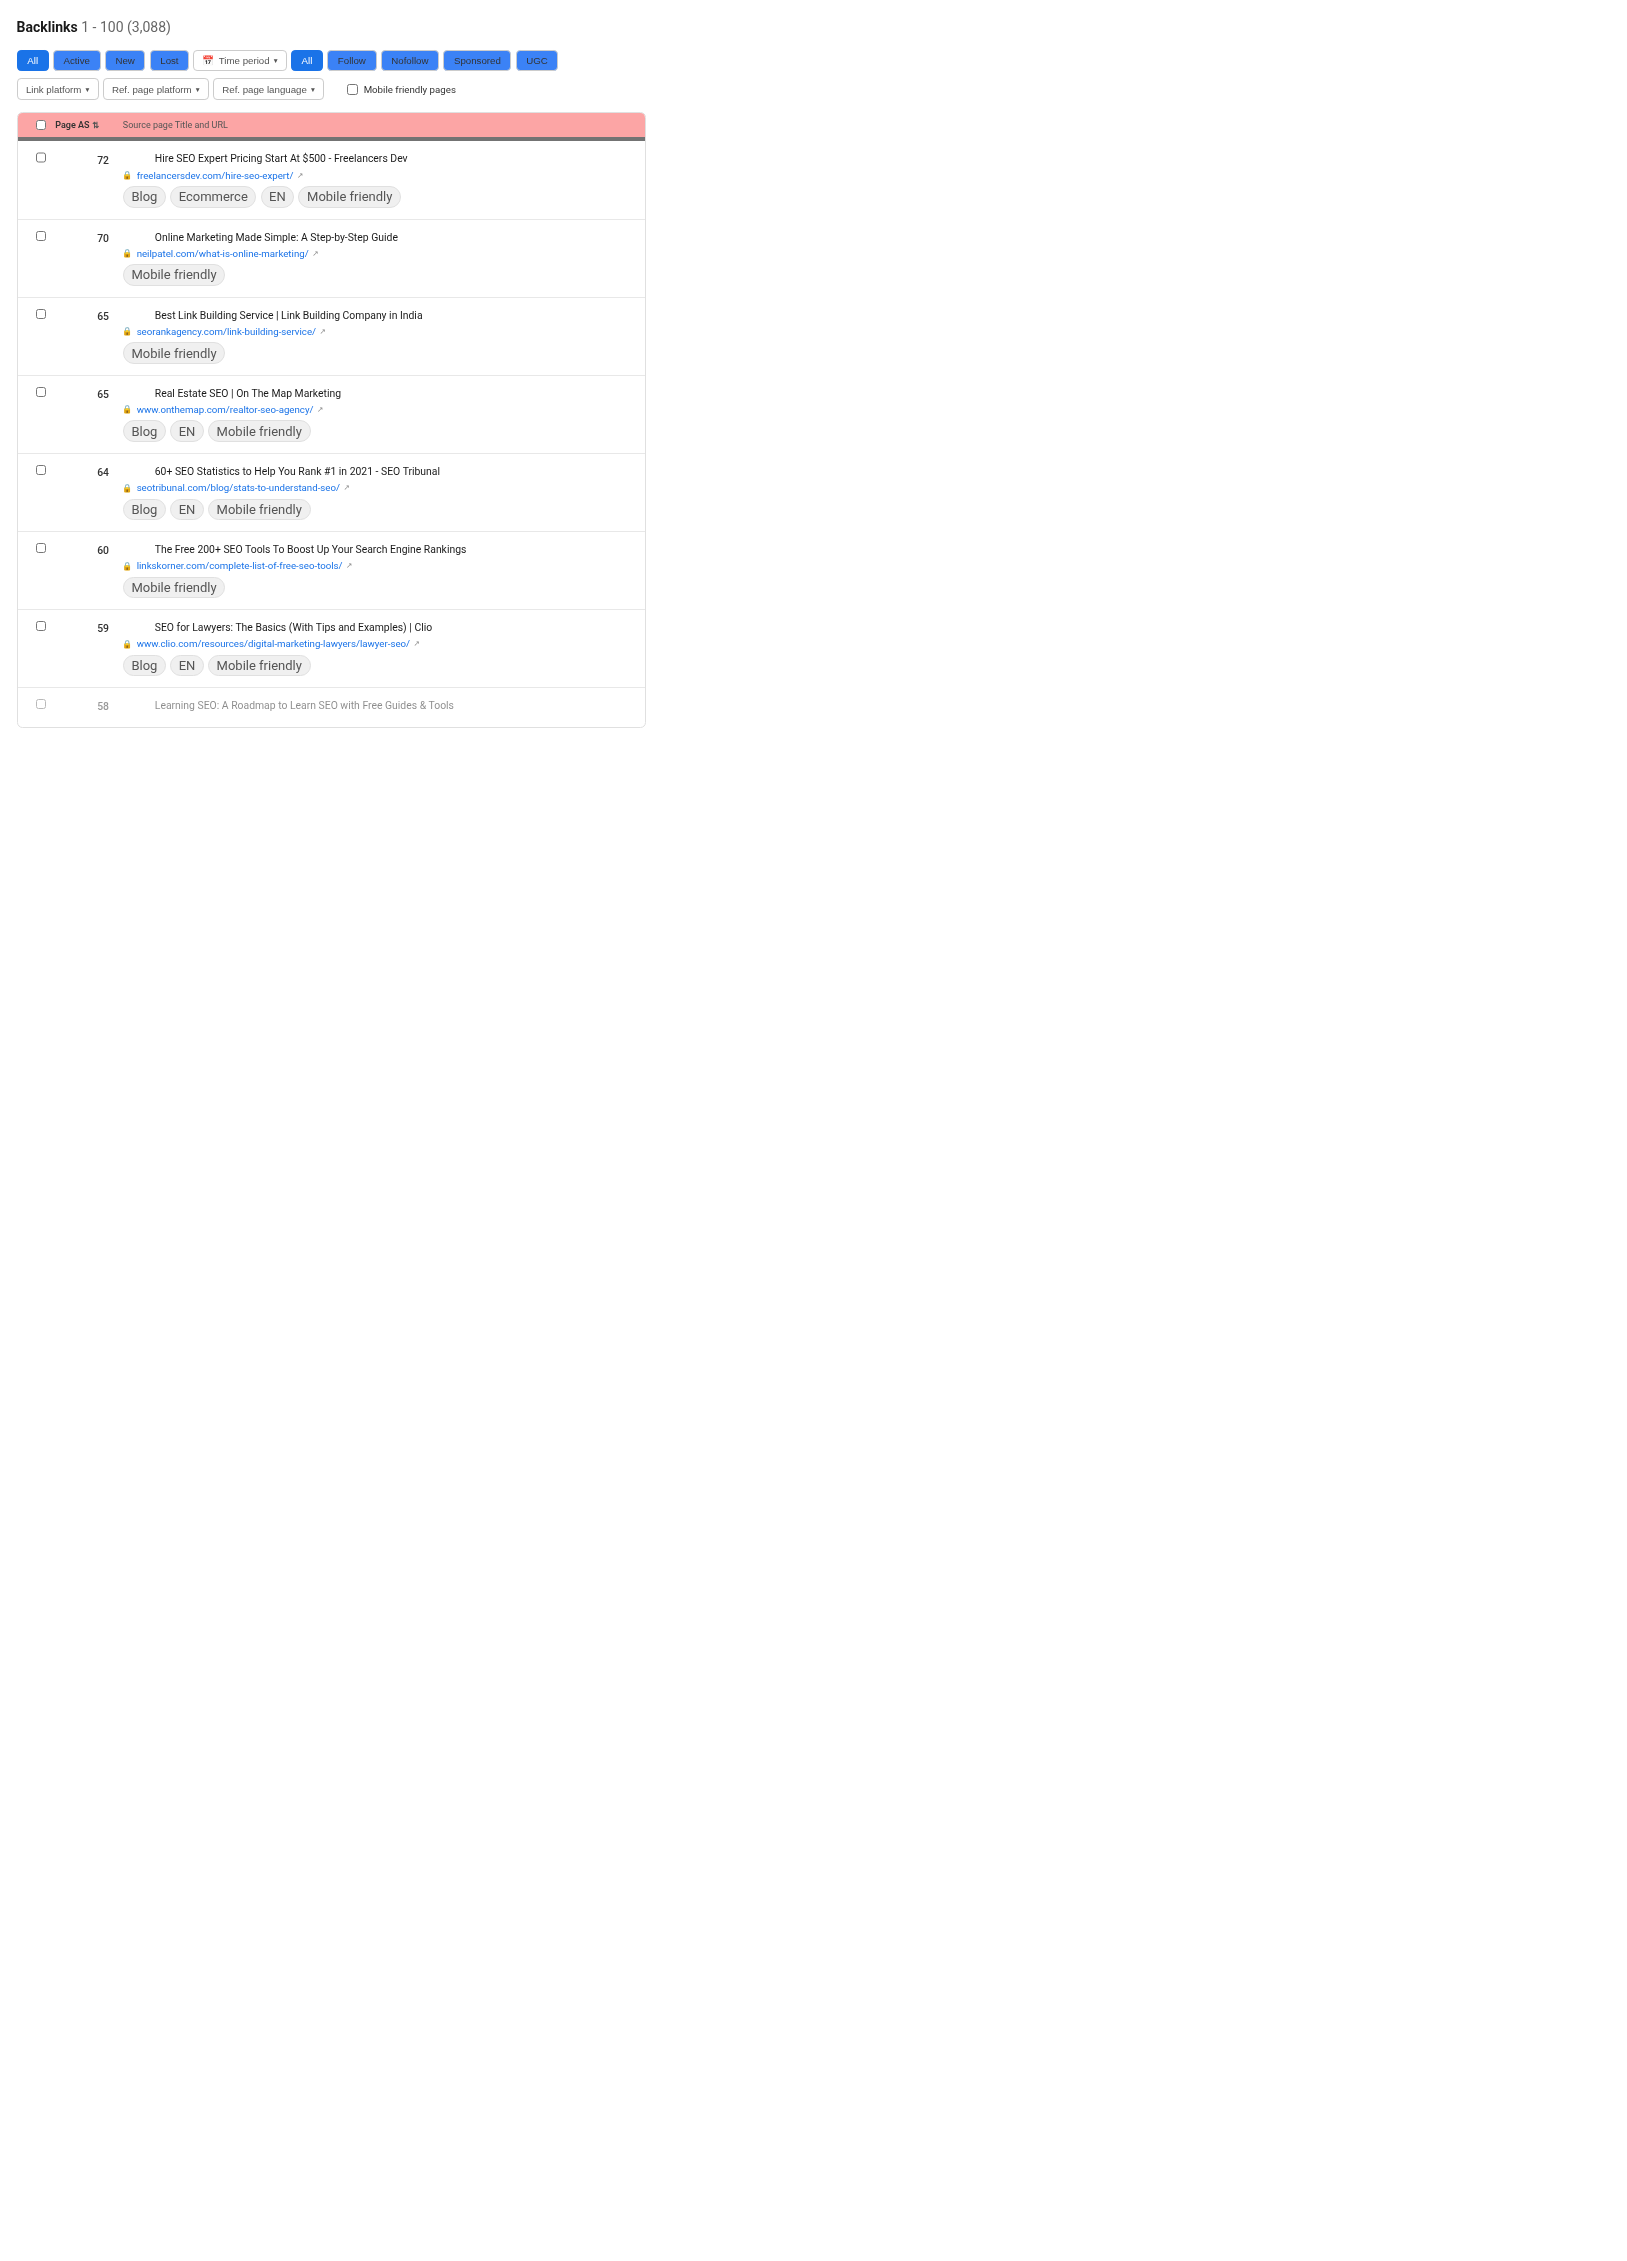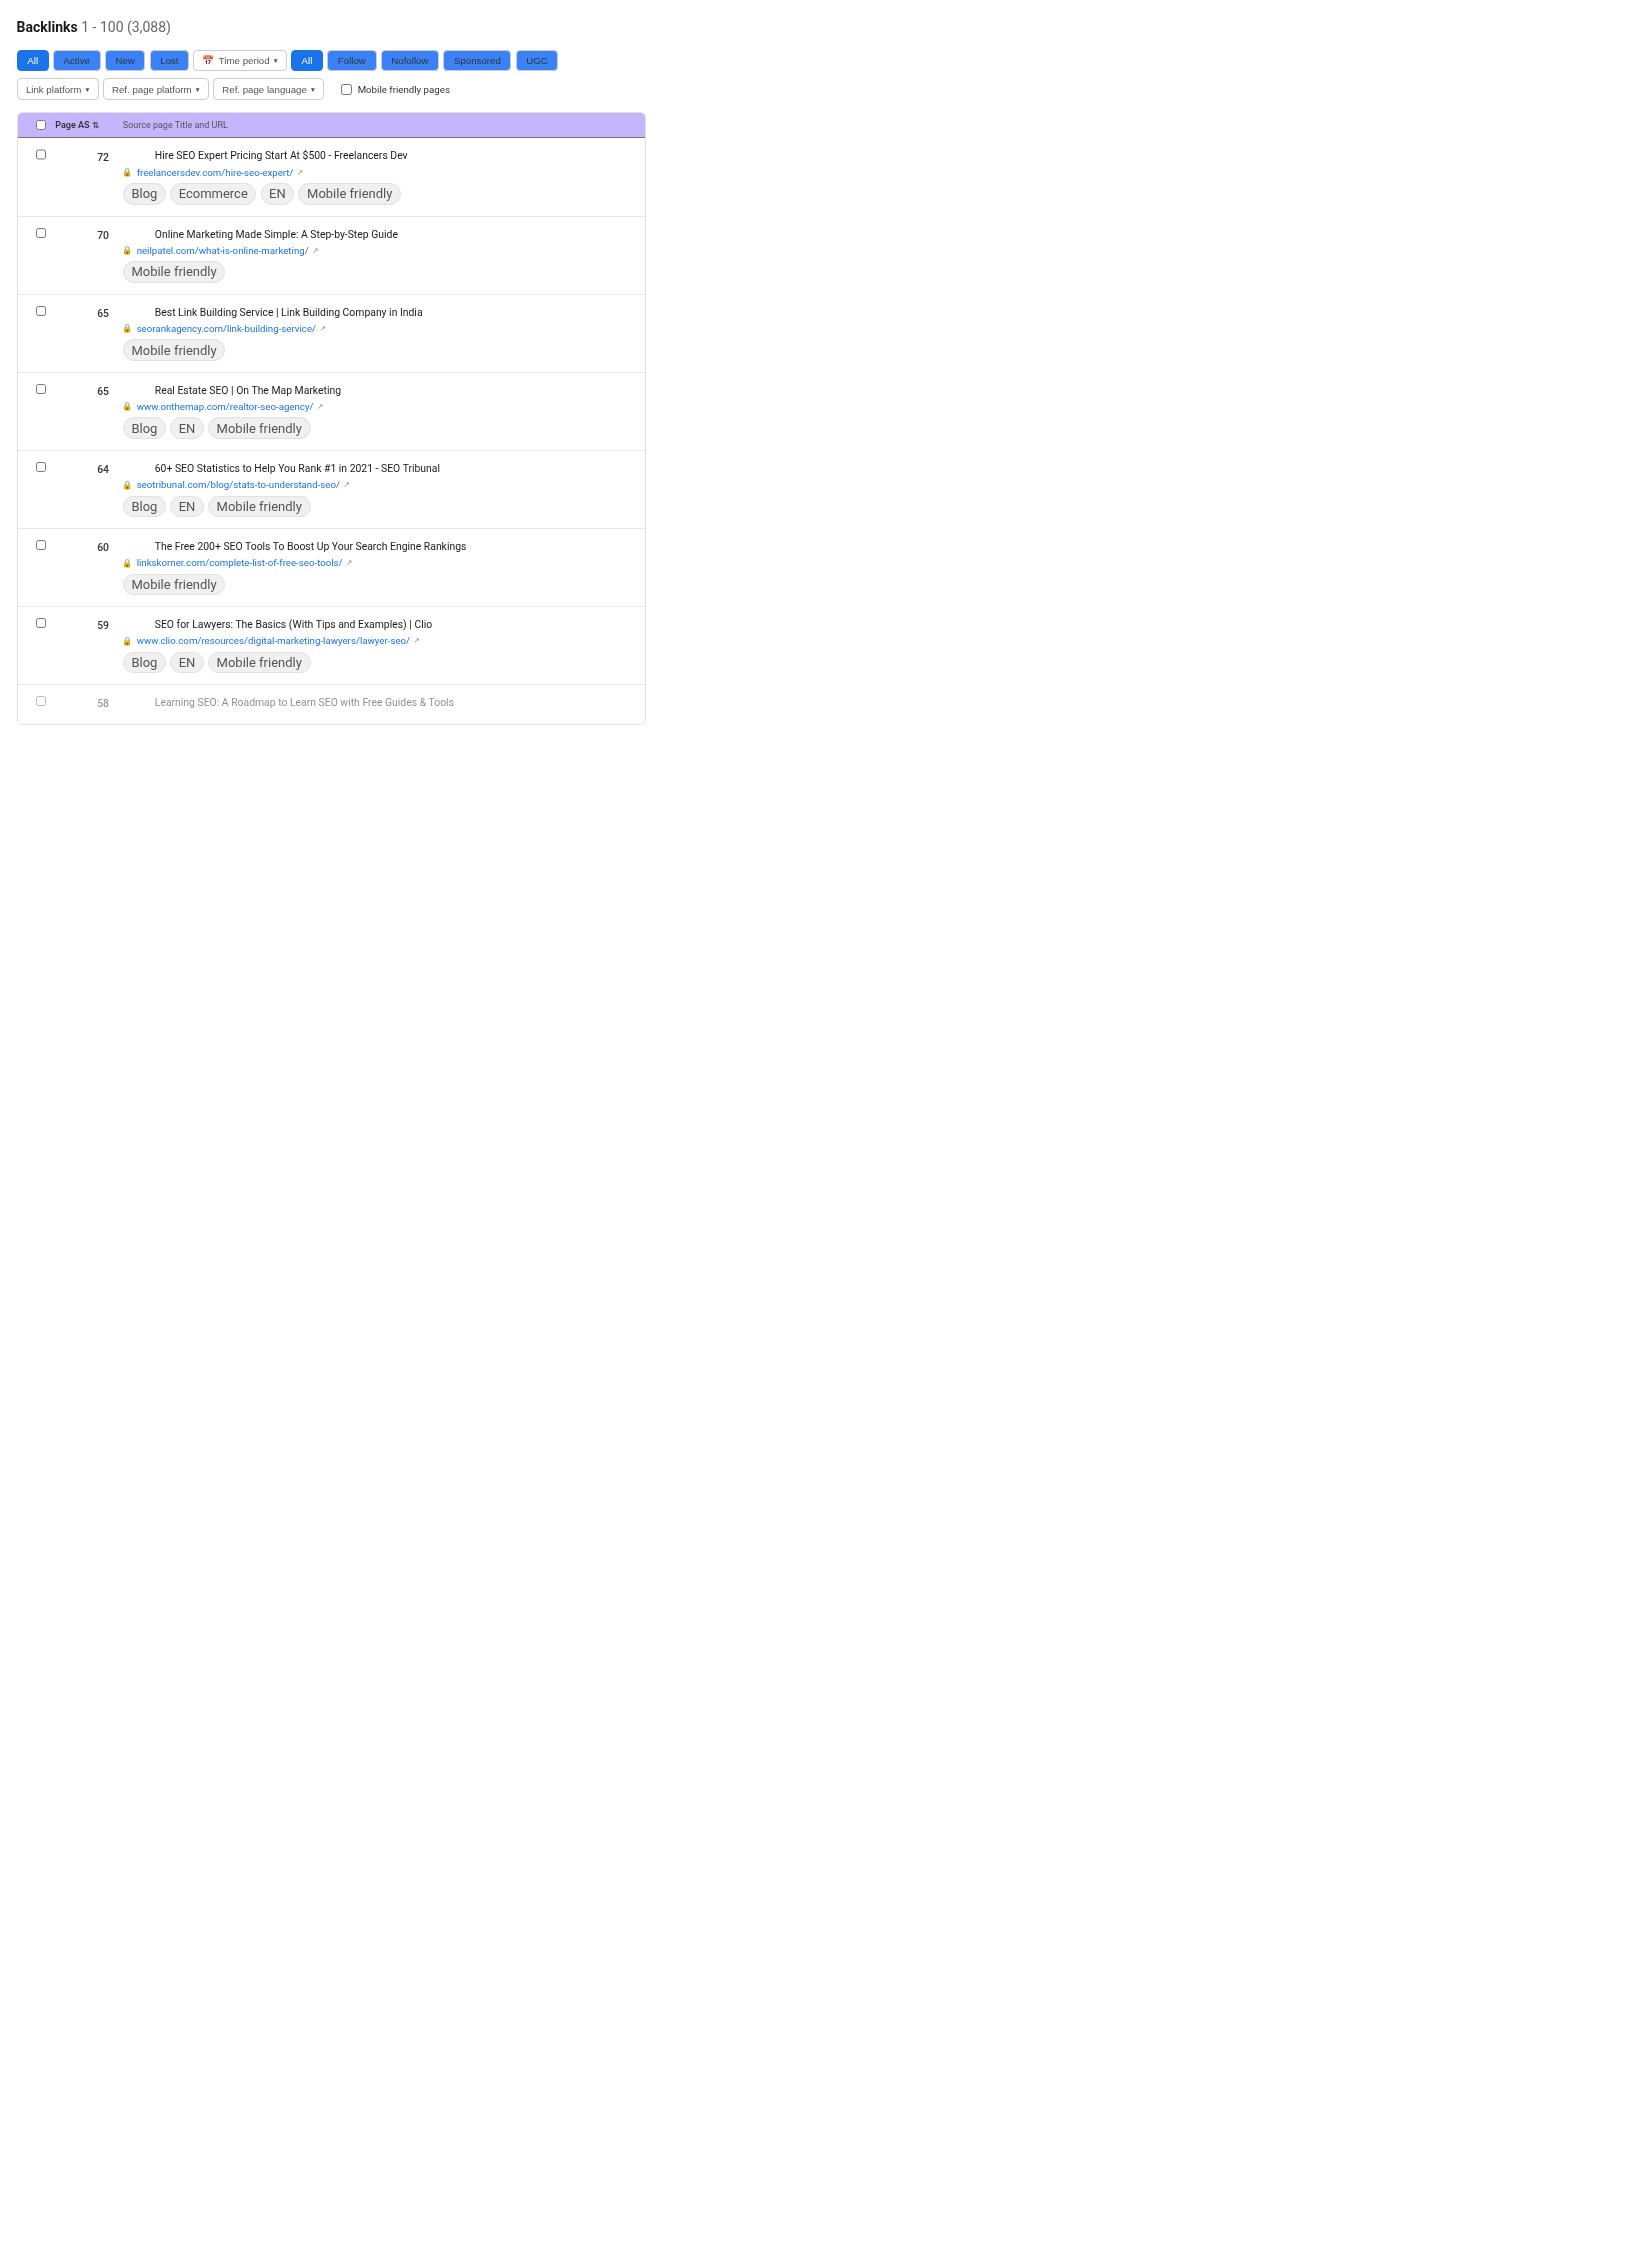--- a/index.html
+++ b/index.html
@@ -70,41 +70,41 @@
       color: #555;
     }
 
     .mobile-friendly-label {
       display: flex;
       align-items: center;
       gap: 5.5px;
       font-size: 9.7px;
       color: #333;
       cursor: pointer;
-      margin-left: 13px;
+      margin-left: 19px;
     }
     .mobile-friendly-label input[type="checkbox"] {
       width: 11px;
       height: 11px;
       cursor: pointer;
     }
 
     
     .table-container {
       margin-top: 12.4px;
       border: 0.7px solid #e0e0e0;
       border-radius: 5.5px;
       overflow: hidden;
     }
 
     .table-header {
       display: grid;
       grid-template-columns: 28px 62px 1fr;
-      background: #c4b5fd;
-      border-bottom: 1px solid #737373;
+      background: #fca5a5;
+      border-bottom: 4px solid #737373;
       padding: 7px 9.7px;
       align-items: center;
     }
 
     .col-checkbox {
       display: flex;
       align-items: center;
       justify-content: center;
     }
 

